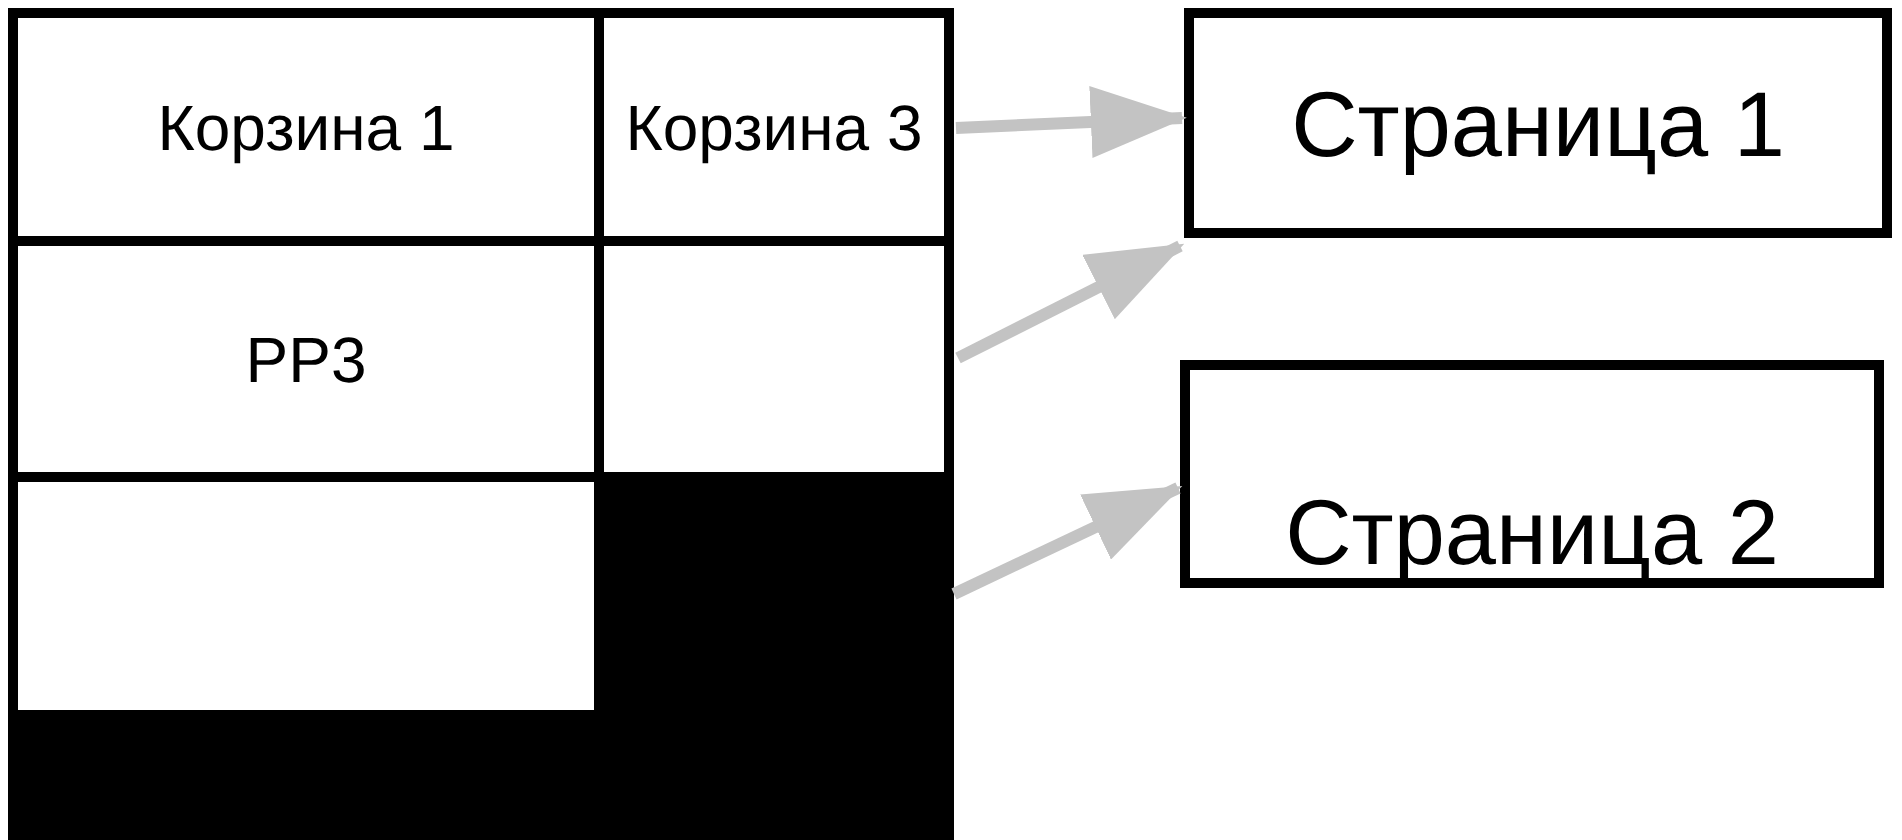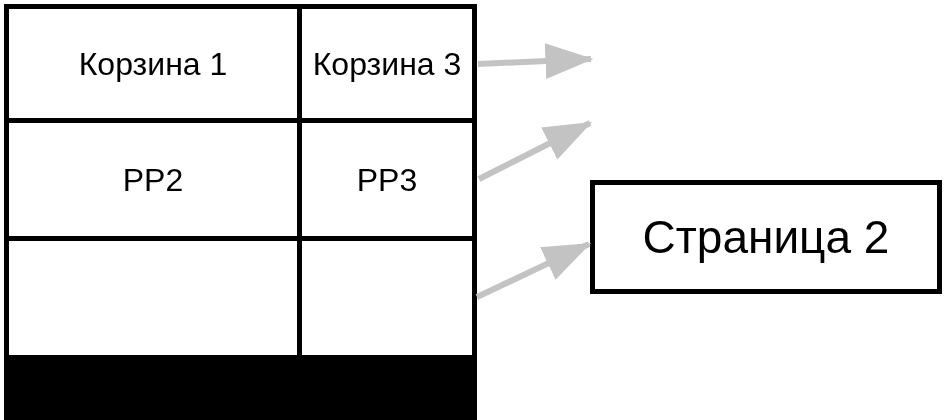--- a/index.html
+++ b/index.html
@@ -55,46 +55,48 @@
     background: var(--canvas-color);
     display: flex;
     align-items: center;
     justify-content: center;
     font-size: 46px;
     line-height: 1;
     white-space: nowrap;
     color: var(--text-color);
   }
   .page-box.page1 { left: 592px; top: 4px;   width: 354px; height: 115px; }
-  .page-box.page2 { left: 590px; top: 180px; width: 352px; height: 114px; }
+  .page-box.page2 { left: 590px; top: 180px; width: 352px; height: 114px; align-items: flex-end; }
 
   
   .arrows {
     position: absolute;
     left: 0;
     top: 0;
     pointer-events: none;
   }
   .arrow-line { stroke: var(--arrow-color); stroke-width: 6; fill: none; }
   .arrow-head { fill: var(--arrow-color); }
 </style>
 </head>
 <body>
 
 <div class="canvas">
 
   <div class="basket-table">
     <div class="cell">Корзина 1</div>
     <div class="cell">Корзина 3</div>
-    <div class="cell">PP2</div>
     <div class="cell">PP3</div>
     <div class="cell"></div>
     <div class="cell"></div>
   </div>
 
+  <div class="page-box page1">
+    <span>Страница 1</span>
+  </div>
 
   <div class="page-box page2">
     <span>Страница 2</span>
   </div>
 
   <svg class="arrows" width="951" height="420" viewBox="0 0 951 420">
     <defs>
       <marker id="ah" markerWidth="8" markerHeight="6" refX="7.6" refY="3" orient="auto" markerUnits="strokeWidth">
         <path d="M0,0 L8,3 L0,6 Z" class="arrow-head"></path>
       </marker>

